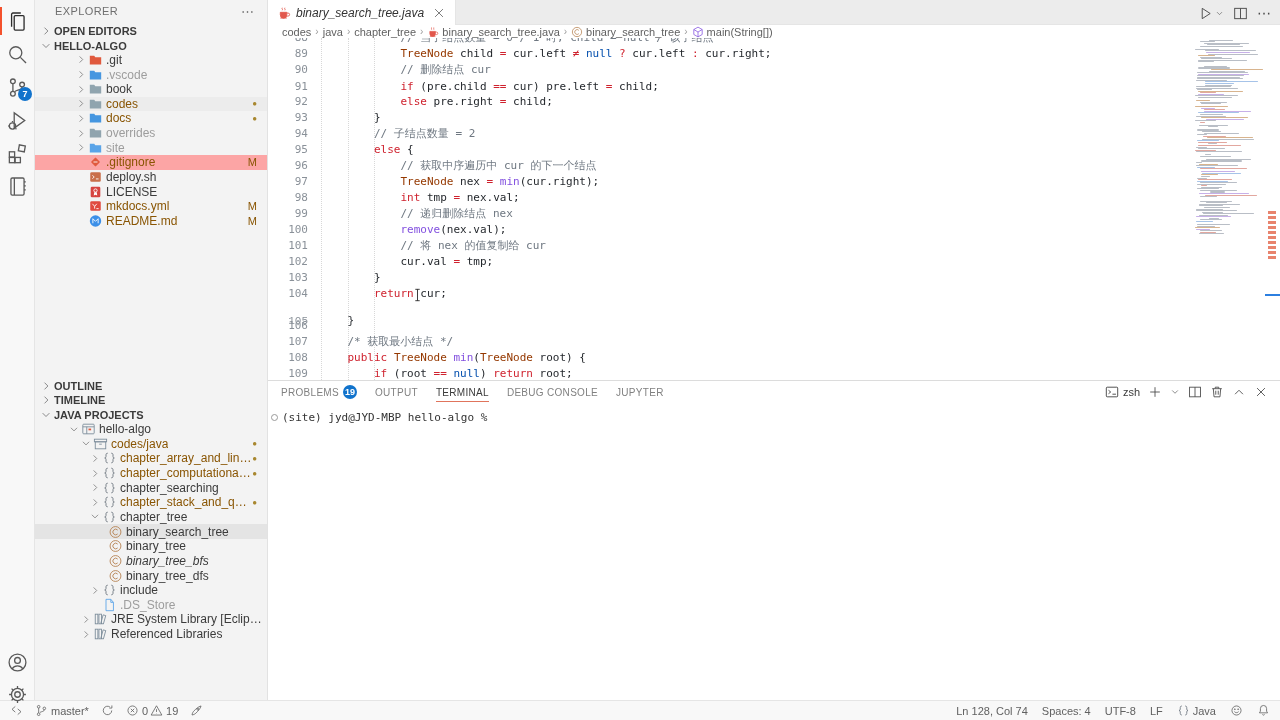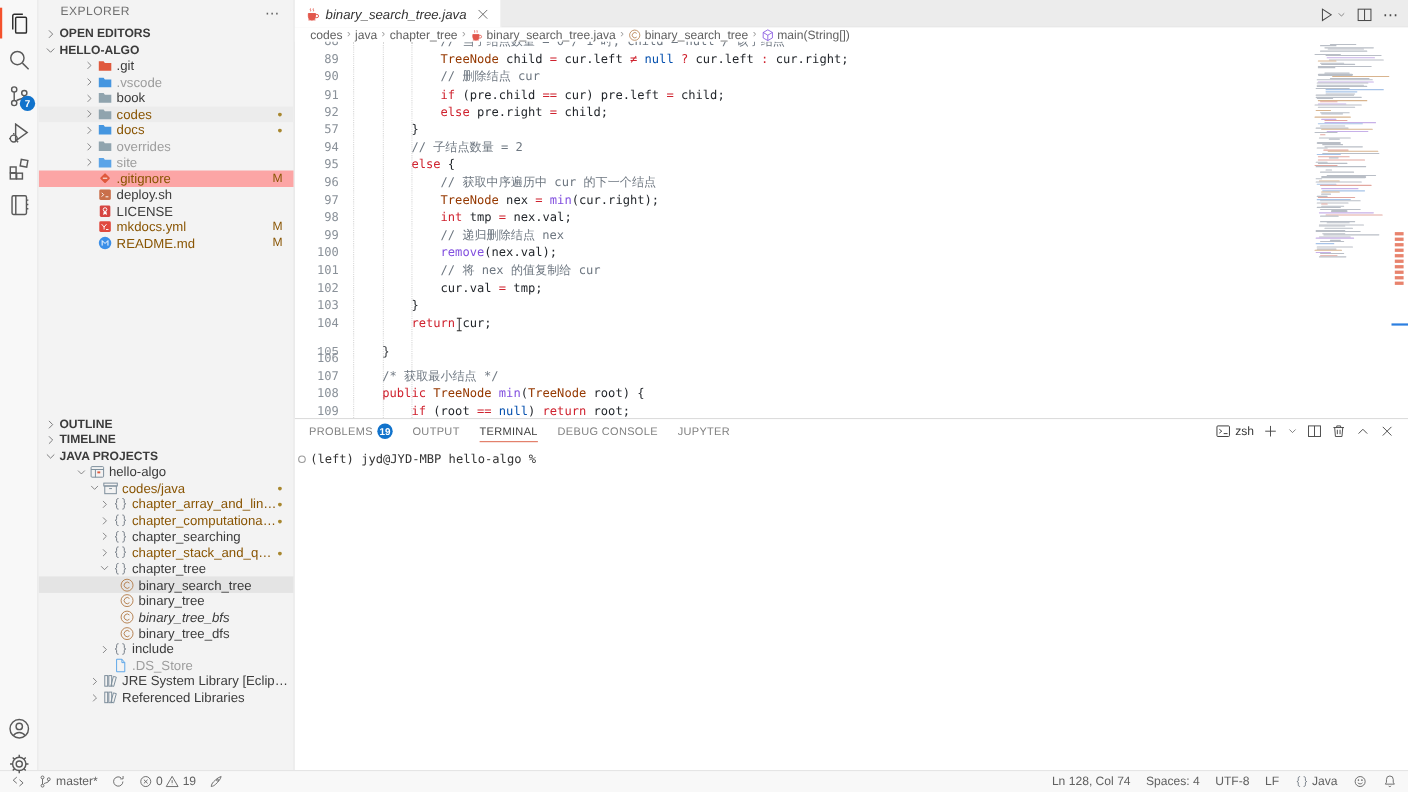--- a/index.html
+++ b/index.html
@@ -638,21 +638,21 @@
     </div>
   <div class="code-view" id="code-view">
       <div class="guide" style="left: 53px;"></div>
       <div class="guide" style="left: 79.5px;"></div>
       <div class="guide" style="left: 106px;"></div>
       <div class="cline" style="top: -8px;"><span class="lnum">88</span><span class="ltext"><span class="tok-p">            </span><span class="tok-c">// 当子结点数量 = 0 / 1 时, child = null / 该子结点</span></span></div>
       <div class="cline" style="top: 8px;"><span class="lnum">89</span><span class="ltext"><span class="tok-p">            </span><span class="tok-t">TreeNode</span><span class="tok-p"> child </span><span class="tok-k">=</span><span class="tok-p"> cur.left </span><span class="tok-k">≠</span><span class="tok-p"> </span><span class="tok-n">null</span><span class="tok-p"> </span><span class="tok-k">?</span><span class="tok-p"> cur.left </span><span class="tok-k">:</span><span class="tok-p"> cur.right;</span></span></div>
       <div class="cline" style="top: 24px;"><span class="lnum">90</span><span class="ltext"><span class="tok-p">            </span><span class="tok-c">// 删除结点 cur</span></span></div>
       <div class="cline" style="top: 41px;"><span class="lnum">91</span><span class="ltext"><span class="tok-p">            </span><span class="tok-k">if</span><span class="tok-p"> (pre.child </span><span class="tok-k">==</span><span class="tok-p"> cur) pre.left </span><span class="tok-k">=</span><span class="tok-p"> child;</span></span></div>
       <div class="cline" style="top: 56px;"><span class="lnum">92</span><span class="ltext"><span class="tok-p">            </span><span class="tok-k">else</span><span class="tok-p"> pre.right </span><span class="tok-k">=</span><span class="tok-p"> child;</span></span></div>
-      <div class="cline" style="top: 72px;"><span class="lnum">57</span><span class="ltext"><span class="tok-p">        }</span></span></div>
+      <div class="cline" style="top: 72px;"><span class="lnum">93</span><span class="ltext"><span class="tok-p">        }</span></span></div>
       <div class="cline" style="top: 88px;"><span class="lnum">94</span><span class="ltext"><span class="tok-p">        </span><span class="tok-c">// 子结点数量 = 2</span></span></div>
       <div class="cline" style="top: 104px;"><span class="lnum">95</span><span class="ltext"><span class="tok-p">        </span><span class="tok-k">else</span><span class="tok-p"> {</span></span></div>
       <div class="cline" style="top: 120px;"><span class="lnum">96</span><span class="ltext"><span class="tok-p">            </span><span class="tok-c">// 获取中序遍历中 cur 的下一个结点</span></span></div>
       <div class="cline" style="top: 136px;"><span class="lnum">97</span><span class="ltext"><span class="tok-p">            </span><span class="tok-t">TreeNode</span><span class="tok-p"> nex </span><span class="tok-k">=</span><span class="tok-p"> </span><span class="tok-f">min</span><span class="tok-p">(cur.right);</span></span></div>
       <div class="cline" style="top: 152px;"><span class="lnum">98</span><span class="ltext"><span class="tok-p">            </span><span class="tok-k">int</span><span class="tok-p"> tmp </span><span class="tok-k">=</span><span class="tok-p"> nex.val;</span></span></div>
       <div class="cline" style="top: 168px;"><span class="lnum">99</span><span class="ltext"><span class="tok-p">            </span><span class="tok-c">// 递归删除结点 nex</span></span></div>
       <div class="cline" style="top: 184px;"><span class="lnum">100</span><span class="ltext"><span class="tok-p">            </span><span class="tok-f">remove</span><span class="tok-p">(nex.val);</span></span></div>
       <div class="cline" style="top: 200px;"><span class="lnum">101</span><span class="ltext"><span class="tok-p">            </span><span class="tok-c">// 将 nex 的值复制给 cur</span></span></div>
       <div class="cline" style="top: 216px;"><span class="lnum">102</span><span class="ltext"><span class="tok-p">            cur.val </span><span class="tok-k">=</span><span class="tok-p"> tmp;</span></span></div>
       <div class="cline" style="top: 232px;"><span class="lnum">103</span><span class="ltext"><span class="tok-p">        }</span></span></div>
@@ -858,21 +858,21 @@
           <span class="ic">
             <svg viewBox="0 0 16 16" fill="none" stroke="currentColor">
               <path d="M3.5 3.5l9 9 M12.5 3.5l-9 9"></path>
             </svg>
           </span>
         </span>
     </span>
   </div>
   <div class="term">
     <span class="cmddot"></span>
-    <span>(left) jyd@JYD-MBP hello-algo %</span>
+    <span>(site) jyd@JYD-MBP hello-algo %</span>
   </div>
 </div>
 
 <div class="statusbar" id="statusbar">
     <span class="st-item">
       <span class="ic">
         <svg viewBox="0 0 16 16" fill="none" stroke="currentColor">
           <path d="M6.5 3L2.5 6.5l4 3.5 M9.5 13l4-3.5-4-3.5"></path>
         </svg>
       </span>

